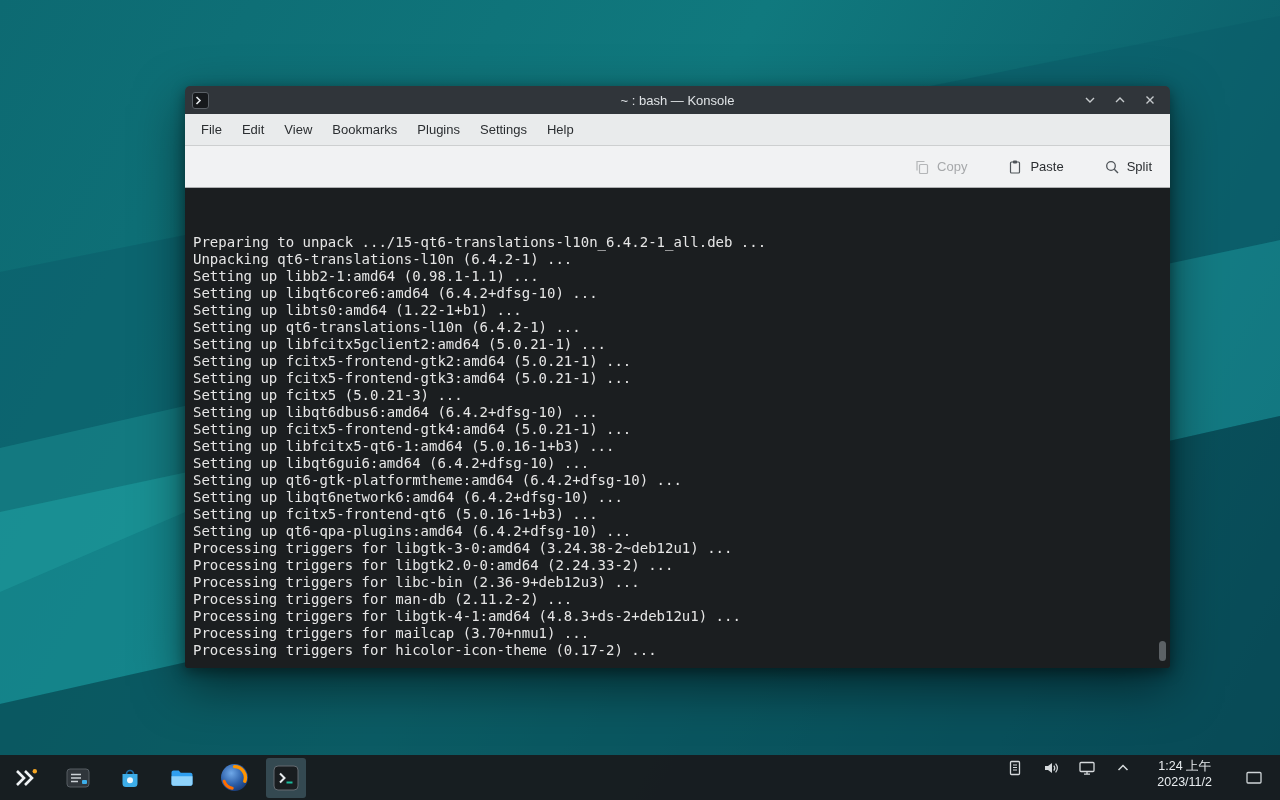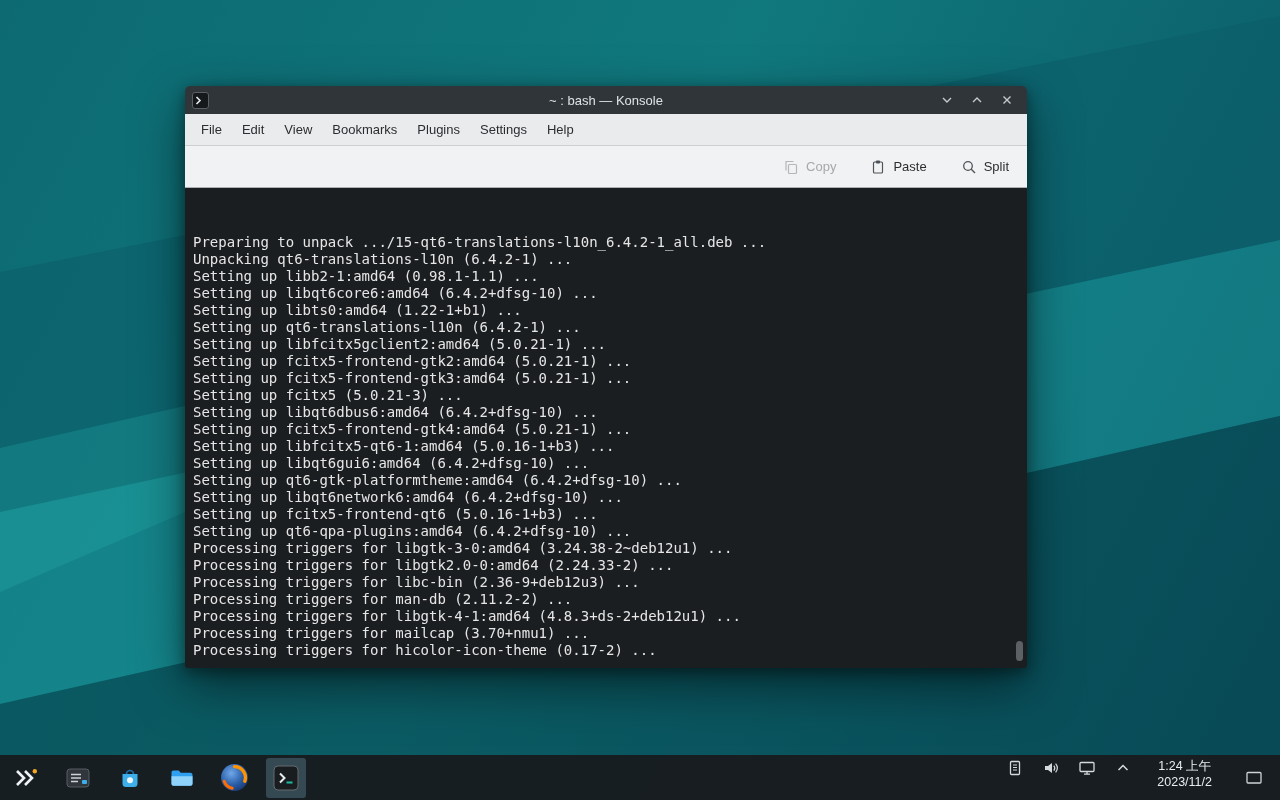--- a/index.html
+++ b/index.html
@@ -13,21 +13,21 @@
   .desktop { position:absolute; inset:0; overflow:hidden; }
   .wp-layer { position:absolute; inset:0; }
   .wp-base { background:linear-gradient(118deg,#0d6a72 0%,#10797e 45%,#0a5260 100%); }
   .wp1 { clip-path:polygon(0 34%,100% 2%,100% 30%,0 64%); background:#0b5d69; opacity:.55; }
   .wp2 { clip-path:polygon(0 64%,100% 30%,100% 52%,0 88%); background:#19969c; opacity:.5; }
   .wp3 { clip-path:polygon(0 88%,100% 52%,100% 100%,0 100%); background:#07434f; opacity:.55; }
   .wp4 { clip-path:polygon(0 56%,55% 36%,0 74%); background:#27b0ab; opacity:.28; }
 
   
   .window {
-    position:absolute; left:185px; top:86px; width:842px; height:582px;
+    position:absolute; left:185px; top:86px; width:985px; height:582px;
     display:flex; flex-direction:column;
     border-radius:5px 5px 2px 2px; overflow:hidden;
     box-shadow:0 18px 50px rgba(0,0,0,.5), 0 4px 14px rgba(0,0,0,.4);
   }
   .titlebar {
     height:28px; flex:0 0 28px; background:#30353a; position:relative;
     display:flex; align-items:center; color:#e6e9eb; font-size:13px;
   }
   .titlebar .app-icon { margin-left:7px; width:17px; height:17px; display:flex; }
   .title-text {
@@ -42,21 +42,21 @@
     display:flex; align-items:center; padding-left:6px;
     font-size:13px; color:#2b2e31;
   }
   .menu-item { padding:0 10px; height:100%; display:inline-flex; align-items:center; }
 
   .toolbar {
     height:42px; flex:0 0 42px; background:#f1f2f3; border-bottom:1px solid #aeb0b1;
     display:flex; align-items:center; padding:0 12px; font-size:13px; color:#2b2e31;
   }
   .tb-left { display:flex; align-items:center; gap:16px; }
-  .tb-right { margin-left:auto; display:flex; align-items:center; gap:22px; }
+  .tb-right { margin-left:auto; display:flex; align-items:center; gap:28px; }
   .tool-btn { display:flex; align-items:center; gap:7px; padding:5px 6px; border-radius:3px; cursor:default; }
   .tool-btn.disabled { color:#a6a8aa; }
   .chev { margin-left:2px; display:flex; }
 
   
   .terminal {
     flex:1 1 auto; background:#1b1e20; position:relative;
     padding:12px 8px; overflow:hidden;
     font-family:"DejaVu Sans Mono", monospace; font-size:14px; line-height:17px;
     color:#e6e6e6; white-space:pre;

